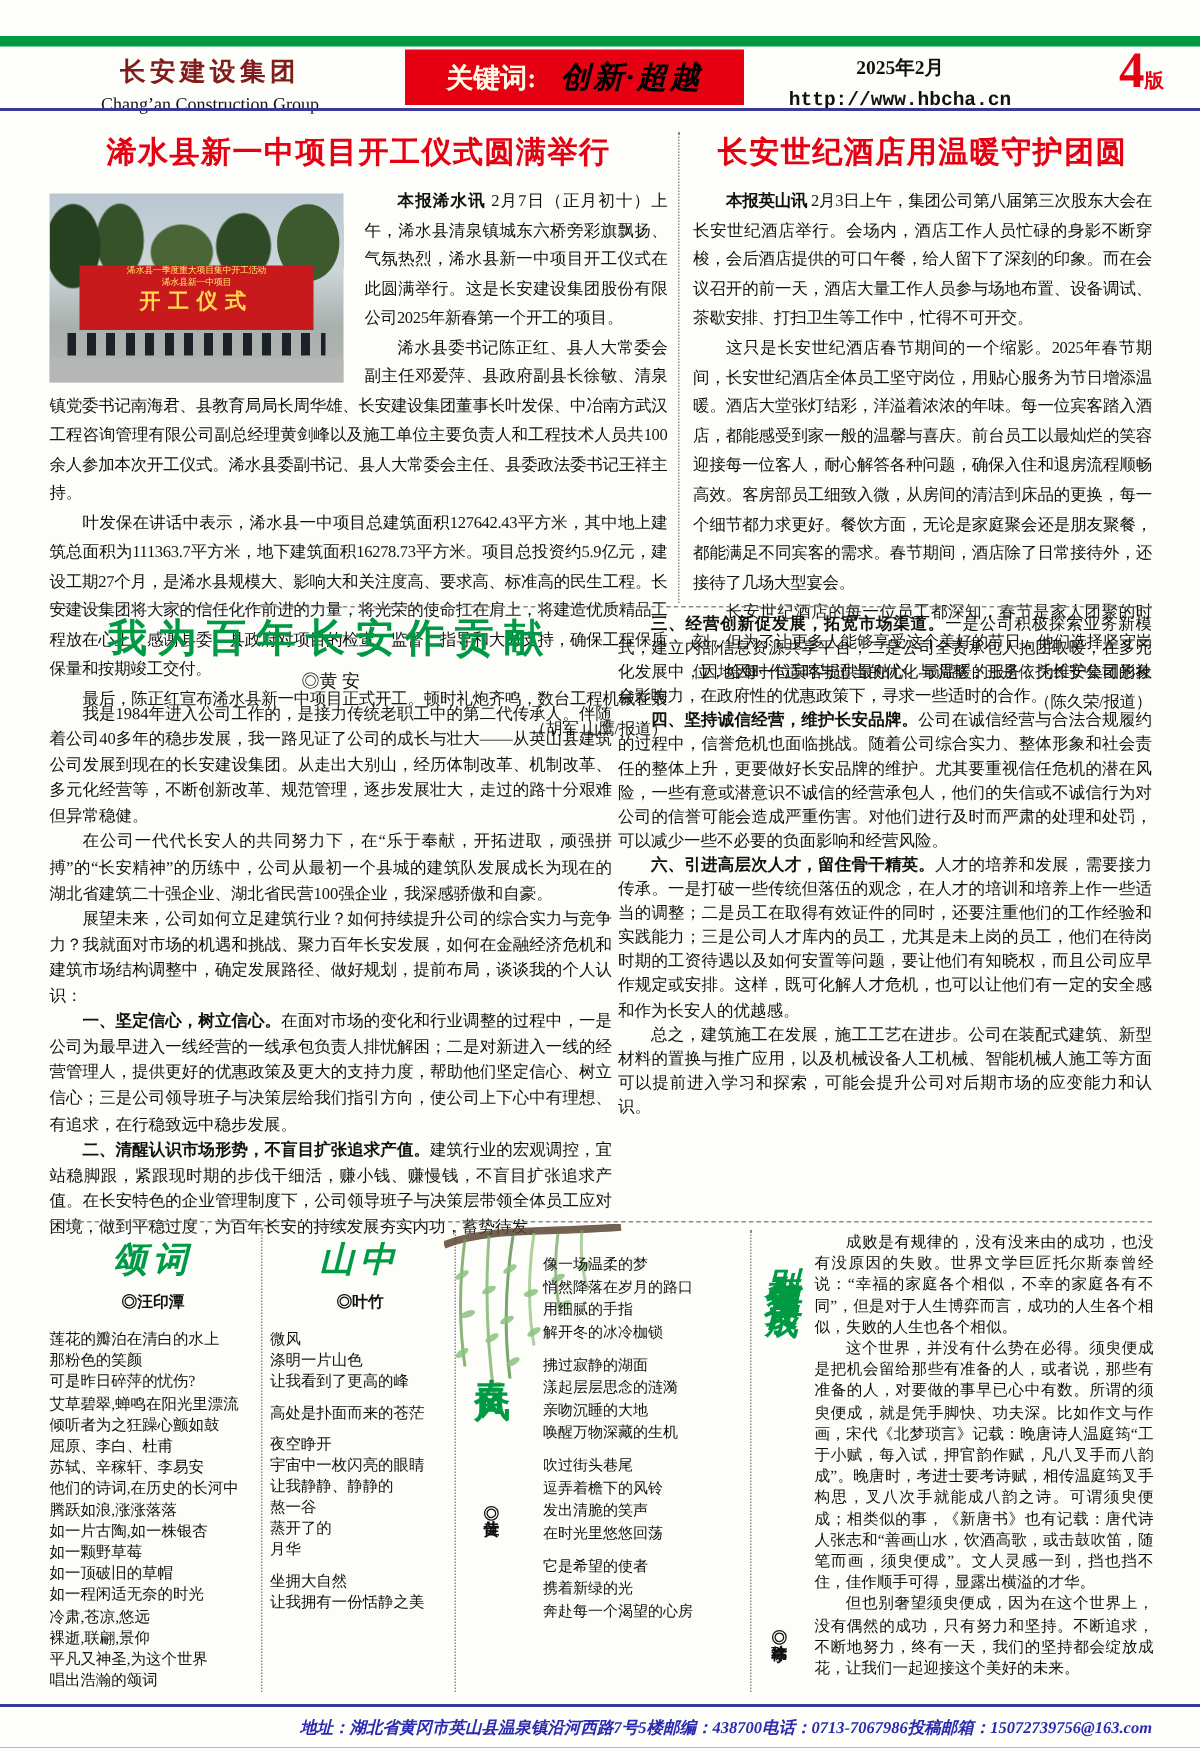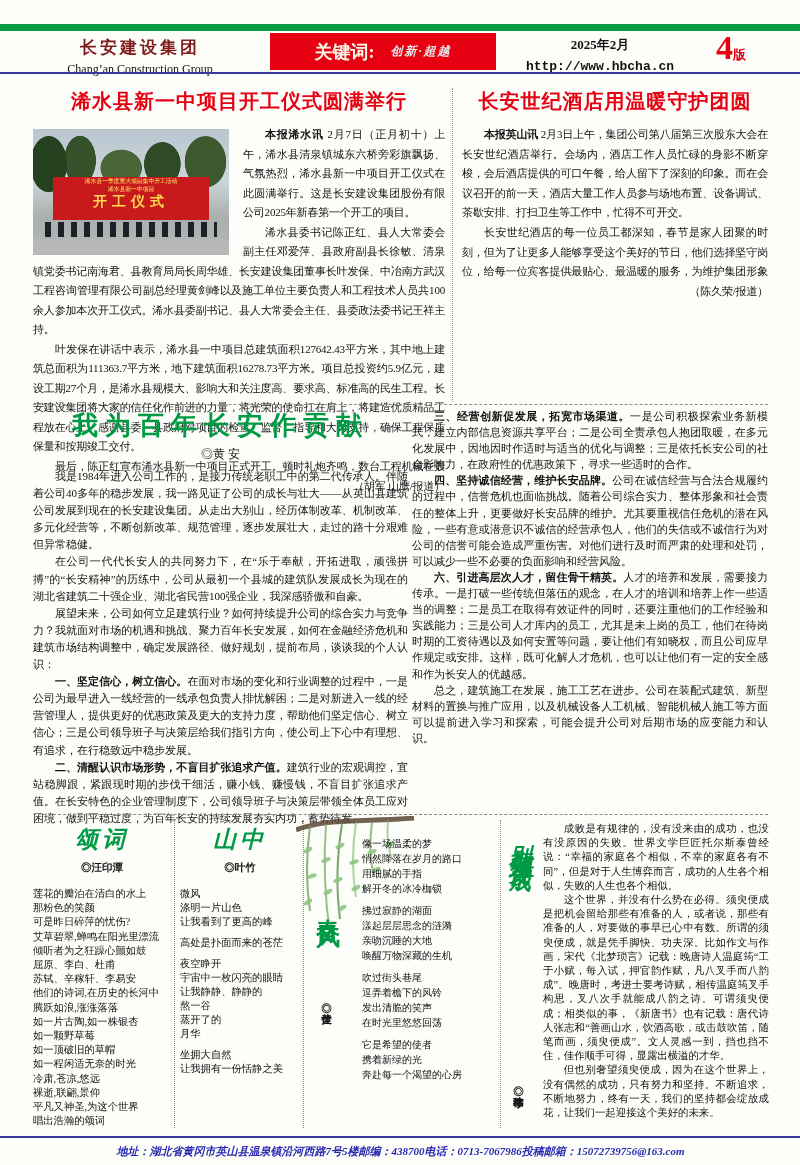--- a/index.html
+++ b/index.html
@@ -6,25 +6,25 @@
   .page{position:relative;width:800px;height:1165px;margin:0 auto;background:#fdfdfa;
         font-family:"Liberation Serif",serif;color:#111;overflow:hidden;}
   
   .green-bar{position:absolute;top:24px;left:0;width:800px;height:7px;background:#009a44;}
   .brand{position:absolute;left:40px;top:36px;width:200px;text-align:center;}
   .brand-cn{font-size:17px;font-weight:bold;color:#7f1d1d;letter-spacing:3px;}
   .brand-en{font-size:12px;color:#111;margin-top:3px;}
   .keyword-box{position:absolute;left:270px;top:33px;width:226px;height:37px;background:#e60012;
         display:flex;align-items:center;justify-content:center;gap:16px;}
   .kw-label{color:#fffbe6;font-size:18px;font-weight:bold;}
-  .kw-text{color:#e5e5e5;font-size:12px;font-weight:bold;font-style:italic;letter-spacing:2px;}
+  .kw-text{color:#000000;font-size:20px;font-weight:bold;font-style:italic;letter-spacing:2px;}
   .issue{position:absolute;left:510px;top:36px;width:180px;text-align:center;font-weight:bold;}
   .issue-date{font-size:13px;}
   .issue-url{font-size:13px;margin-top:5px;font-family:"Liberation Mono",monospace;}
-  .pagenum{position:absolute;left:716px;top:30px;width:60px;text-align:left;color:#e60012;}
+  .pagenum{position:absolute;left:716px;top:30px;width:60px;text-align:right;color:#e60012;}
   .pn-big{font-size:34px;font-weight:bold;line-height:36px;display:inline-block;}
   .pn-small{font-size:13px;font-weight:bold;display:inline-block;}
   .blue-rule{position:absolute;top:72px;left:0;width:800px;height:2px;background:#38399a;}
   
   .headline{color:#e60012;font-weight:bold;text-align:center;font-size:20px;letter-spacing:1px;margin:0;}
   .para{text-indent:2em;text-align:justify;margin:0;}
   .credit{text-align:right;margin-top:-19px;background:#fdfdfa;position:relative;padding-left:8px;}
   .v-dotted{position:absolute;border-left:1px dotted #8a8a8a;width:0;}
   .h-dashed{position:absolute;border-top:1px dashed #8a8a8a;height:0;}
   
@@ -72,21 +72,21 @@
   .chunfeng-title{position:absolute;left:312px;top:900px;font-size:24px;letter-spacing:6px;height:80px;}
   .chunfeng-author{position:absolute;left:319px;top:995px;writing-mode:vertical-rl;text-orientation:upright;
      font-size:10.5px;font-weight:bold;height:70px;}
   .col-chunfeng{position:absolute;left:362px;top:836px;width:140px;font-size:10px;line-height:15px;}
   .essay-title{position:absolute;left:506px;top:828px;font-size:22px;letter-spacing:4px;height:240px;font-style:italic;}
   .essay-author{position:absolute;left:511px;top:1078px;writing-mode:vertical-rl;text-orientation:upright;
      font-size:10.5px;font-weight:bold;height:70px;}
   .col-essay{position:absolute;left:543px;top:822px;width:226px;font-size:10.4px;line-height:14.2px;}
   
   .footer-rule{position:absolute;top:1136px;left:0;width:800px;height:2px;background:#38399a;}
-  .footer{position:absolute;top:1144px;left:33px;width:735px;display:flex;justify-content:center;
+  .footer{position:absolute;top:1144px;left:33px;width:735px;display:flex;justify-content:flex-end;
      color:#2a2ab2;font-size:11px;font-weight:bold;font-style:italic;white-space:nowrap;}
   b{font-weight:bold;}
 </style>
 </head>
 <body>
 
 <div class="page">
 
   <div class="green-bar"></div>
   <div class="brand">
@@ -129,20 +129,21 @@
     </div>
   </section>
 
   <div class="v-dotted" style="left:452px;top:88px;height:314px;"></div>
 
   <section class="art-tr">
     <h1 class="headline">长安世纪酒店用温暖守护团圆</h1>
     <div class="body">
       <div>
           <div class="para"><b>本报英山讯</b> 2月3日上午，集团公司第八届第三次股东大会在长安世纪酒店举行。会场内，酒店工作人员忙碌的身影不断穿梭，会后酒店提供的可口午餐，给人留下了深刻的印象。而在会议召开的前一天，酒店大量工作人员参与场地布置、设备调试、茶歇安排、打扫卫生等工作中，忙得不可开交。</div>
+          <div class="para">这只是长安世纪酒店春节期间的一个缩影。2025年春节期间，长安世纪酒店全体员工坚守岗位，用贴心服务为节日增添温暖。酒店大堂张灯结彩，洋溢着浓浓的年味。每一位宾客踏入酒店，都能感受到家一般的温馨与喜庆。前台员工以最灿烂的笑容迎接每一位客人，耐心解答各种问题，确保入住和退房流程顺畅高效。客房部员工细致入微，从房间的清洁到床品的更换，每一个细节都力求更好。餐饮方面，无论是家庭聚会还是朋友聚餐，都能满足不同宾客的需求。春节期间，酒店除了日常接待外，还接待了几场大型宴会。</div>
           <div class="para">长安世纪酒店的每一位员工都深知，春节是家人团聚的时刻，但为了让更多人能够享受这个美好的节日，他们选择坚守岗位，给每一位宾客提供最贴心、最温暖的服务，为维护集团形象贡献力量。</div>
         </div>
       <div class="credit">（陈久荣/报道）</div>
     </div>
   </section>
 
   <div class="h-dashed" style="left:33px;top:404px;width:735px;"></div>
 
   <div class="mid-title">我为百年长安作贡献</div>
   <div class="mid-author">◎黄 安</div>

